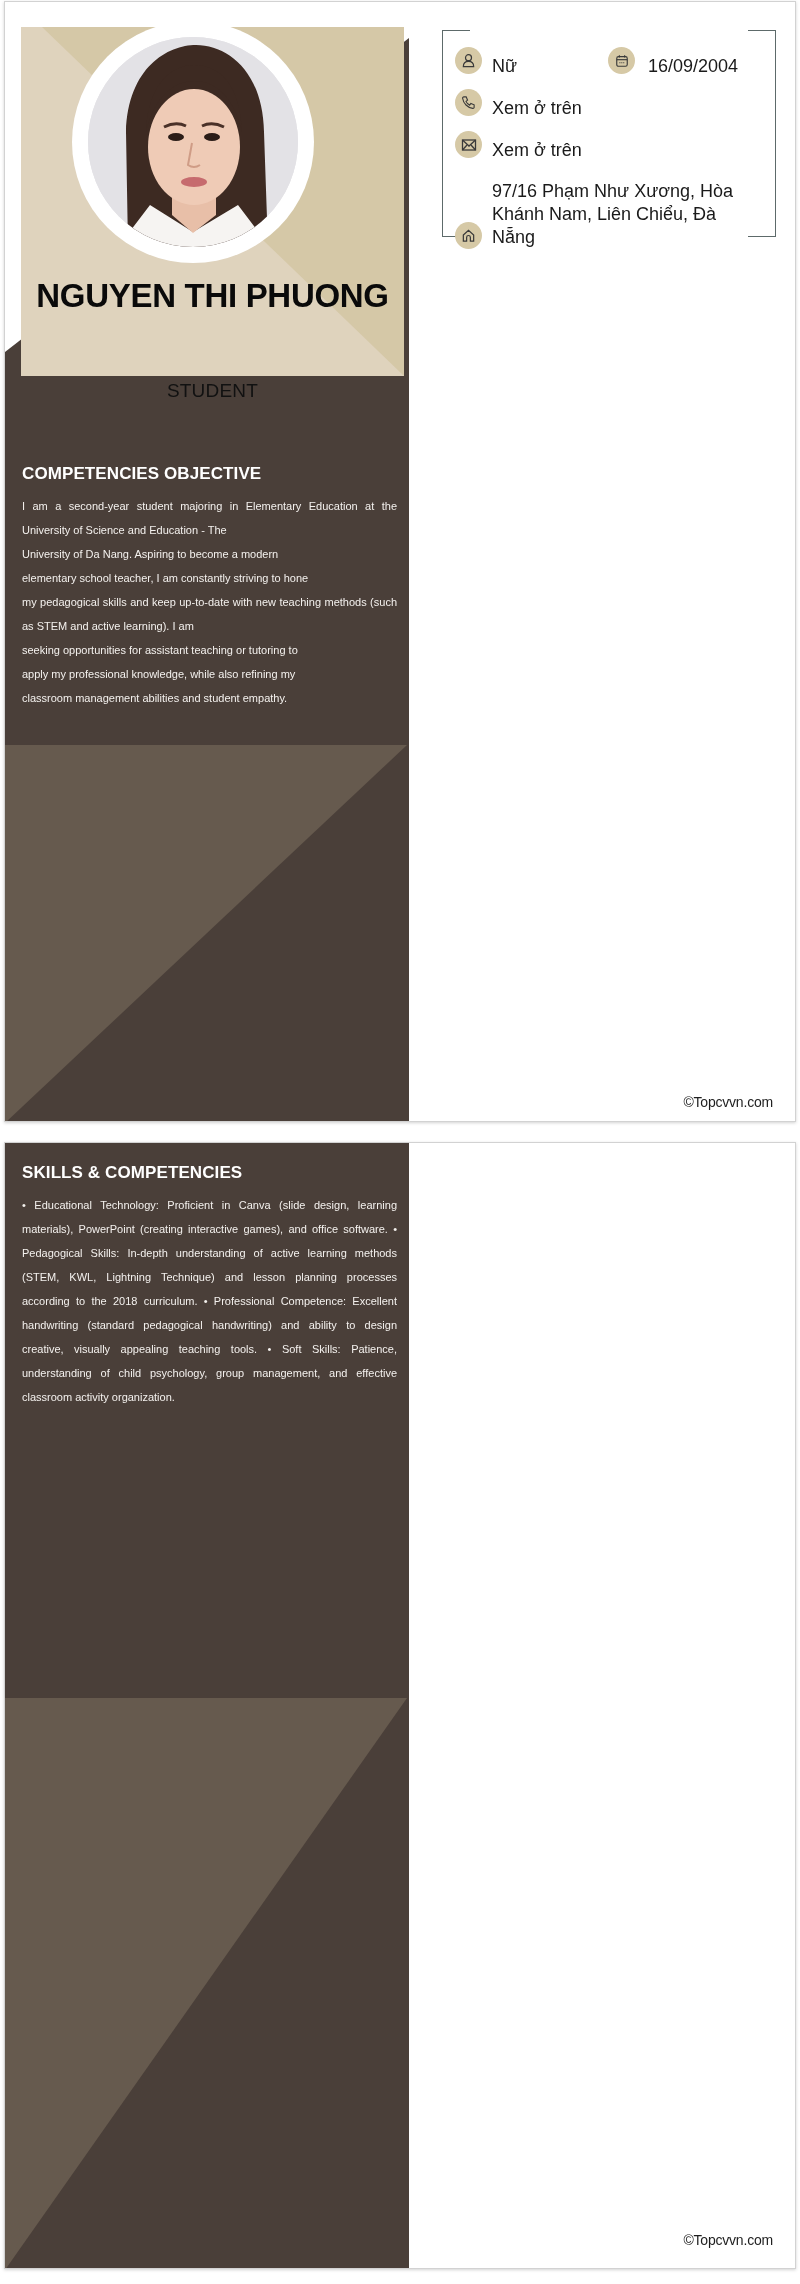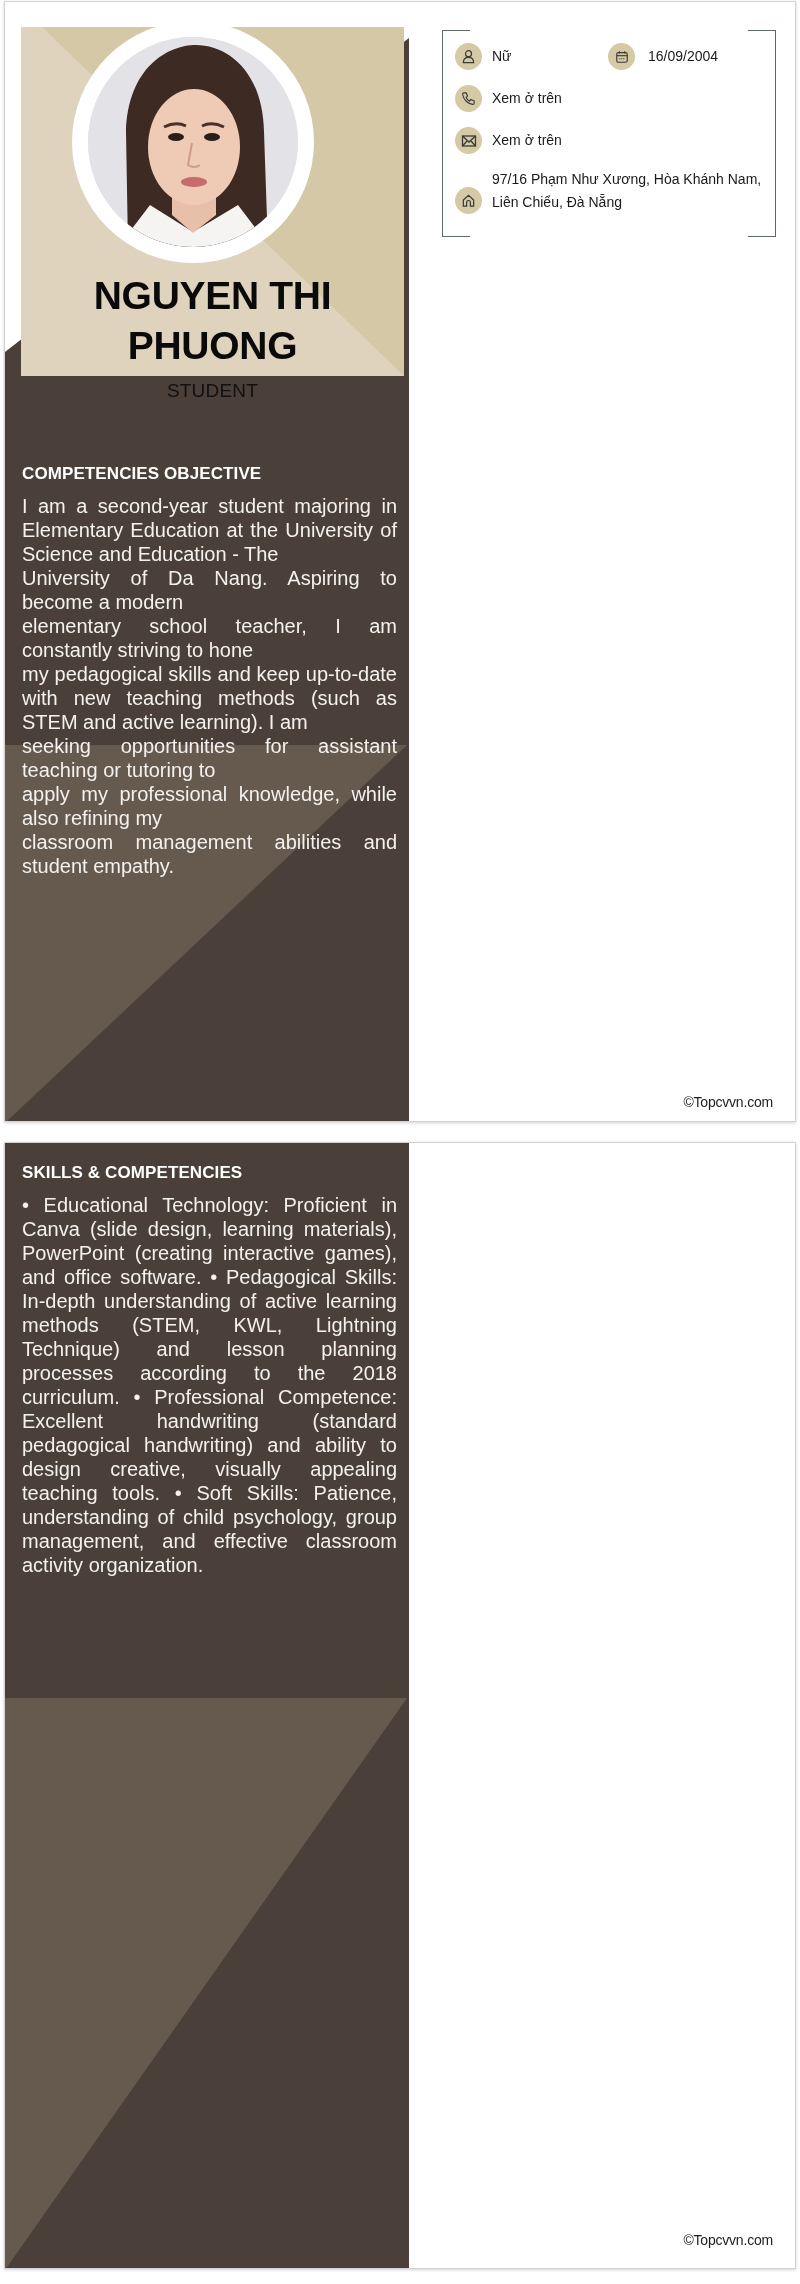--- a/index.html
+++ b/index.html
@@ -23,47 +23,47 @@
     position: absolute; left: 51px; top: -6px; width: 242px; height: 242px; border-radius: 50%;
     background: #ffffff;
   }
   .avatar {
     position: absolute; left: 16px; top: 16px; width: 210px; height: 210px; border-radius: 50%;
     overflow: hidden; background: #e4e3e6;
   }
   .avatar svg { display: block; }
   .name {
     position: absolute; left: 0; top: 244px; width: 383px; text-align: center;
-    font-family: "Liberation Sans", sans-serif; font-weight: bold; font-size: 39px; line-height: 50px;
+    font-family: "Liberation Sans", sans-serif; font-weight: bold; font-size: 33px; line-height: 50px;
     color: #0a0a0a; letter-spacing: -0.3px;
   }
   .role {
     position: absolute; left: 16px; top: 378px; width: 383px; text-align: center;
     font-size: 19px; color: #111111; letter-spacing: 0.2px;
   }
 
   .section { position: absolute; left: 17px; width: 375px; color: #ffffff; }
   .section h2 { font-size: 17px; font-weight: bold; letter-spacing: 0.1px; margin-bottom: 10px; }
   .section p {
-    font-size: 20px; line-height: 24px; text-align: justify; color: #f4f1ee; white-space: pre-line;
+    font-size: 11px; line-height: 24px; text-align: justify; color: #f4f1ee; white-space: pre-line;
   }
 
   
   .contact {
     position: absolute; left: 437px; top: 28px; width: 334px; height: 207px;
   }
   .bracket { position: absolute; width: 28px; height: 207px; border: 1.5px solid #5d6a6a; }
   .bracket.left { left: 0; top: 0; border-right: none; }
   .bracket.right { right: 0; top: 0; border-left: none; }
   .crow { position: absolute; display: flex; align-items: center; }
   .icon-circle {
     width: 27px; height: 27px; border-radius: 50%; background: #d6c9a6;
     display: flex; align-items: center; justify-content: center; flex: 0 0 27px;
   }
-  .ctext { font-size: 14px; color: #1a1a1a; margin-left: 10px; line-height: 23px; }
+  .ctext { font-size: 18px; color: #1a1a1a; margin-left: 10px; line-height: 23px; margin-top: 12px; }
 
   .footer {
     position: absolute; right: 22px; font-size: 14px; color: #1e1e1e; letter-spacing: -0.2px; margin-left: 20px;
   }
 </style>
 </head>
 <body>
 
 <div class="page" id="page1">
 

